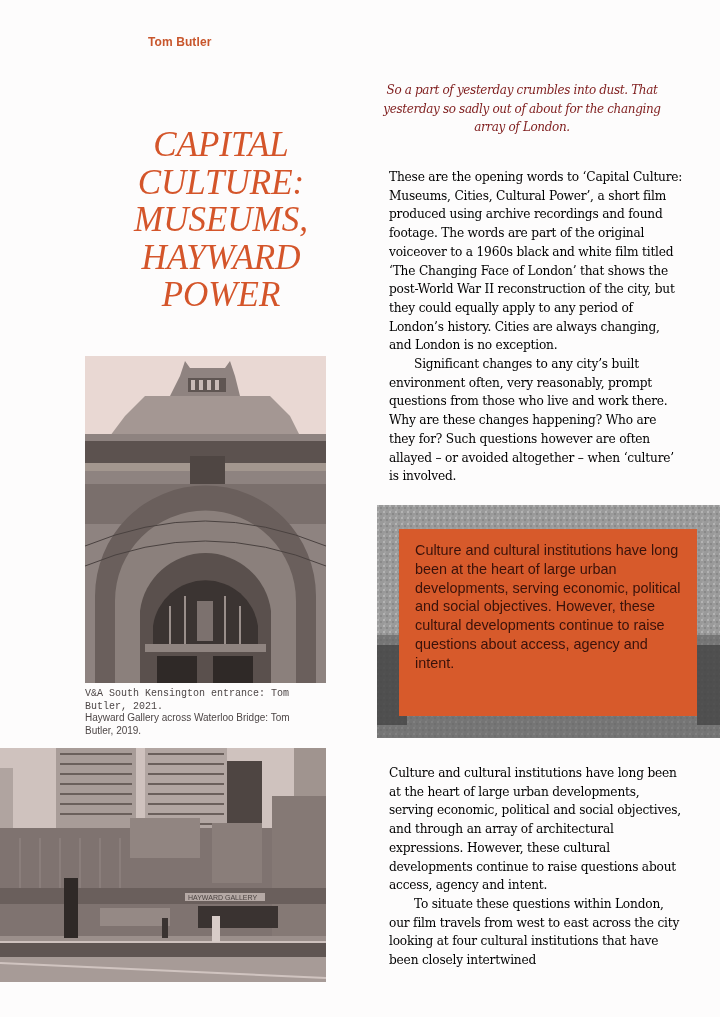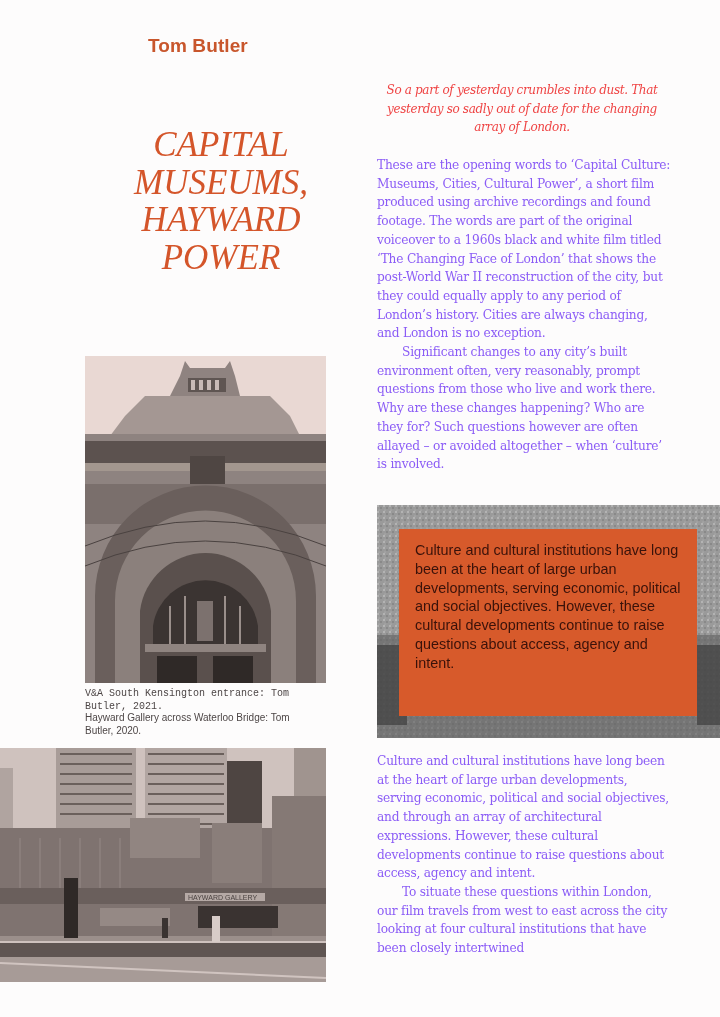--- a/index.html
+++ b/index.html
@@ -5,21 +5,21 @@
   html, body { margin: 0; padding: 0; }
   body {
     width: 720px; height: 1017px; position: relative; overflow: hidden;
     background: #fdfcfc;
     font-family: "DejaVu Serif", serif;
     color: #2b2626;
   }
   .author {
     position: absolute; left: 148px; top: 35px;
     font-family: "Liberation Sans", sans-serif; font-weight: bold;
-    font-size: 19px; color: #c8562c; letter-spacing: 0.1px;
+    font-size: 12px; color: #c8562c; letter-spacing: 0.1px;
   }
   .title {
     position: absolute; left: 108px; top: 126px; width: 226px;
     text-align: center;
     font-family: "Liberation Serif", serif; font-style: italic;
     font-size: 35px; line-height: 37.5px; color: #d4552a;
     margin: 0; font-weight: normal;
   }
   .title span { display: block; }
   .photo {
@@ -39,46 +39,47 @@
   }
   .caption {
     position: absolute; left: 85px;
     font-family: "Liberation Sans", sans-serif; font-size: 10px;
     color: #4d4646; line-height: 12.5px; width: 240px;
   }
   .quote {
     position: absolute; left: 376px; top: 81px; width: 292px;
     text-align: center; font-style: italic;
     font-family: "DejaVu Serif", serif; font-size: 12px; line-height: 18.7px;
-    color: #ef4444; margin: 0; letter-spacing: -0.35px;
+    color: #7f1d1d; margin: 0; letter-spacing: -0.35px;
   }
   .body-text {
     position: absolute; left: 377px; width: 296px;
     font-family: "DejaVu Serif", serif; font-size: 12.2px; line-height: 18.7px;
-    color: #8b5cf6; margin: 0; letter-spacing: -0.2px;
+    color: #000000; margin: 12px; letter-spacing: -0.2px;
   }
   .body-text p { margin: 0; }
   .body-text p.indent { text-indent: 25px; }
   .body-top { top: 156px; }
   .body-bottom { top: 752px; }
   .pullquote {
     position: absolute; left: 399px; top: 529px; width: 298px; height: 187px;
     background: #d75a2b; box-sizing: border-box; padding: 12px 14px 0 16px;
     font-family: "Liberation Sans", sans-serif; font-size: 14.4px; line-height: 18.8px;
     color: #3a120a;
   }
   .line { display: block; white-space: nowrap; }
 </style>
 </head>
 <body>
 
 <div class="author">Tom Butler</div>
 
 <h1 class="title">
   <span>CAPITAL</span>
+  <span>CULTURE:</span>
   <span>MUSEUMS,</span>
   <span>HAYWARD</span>
   <span>POWER</span>
 </h1>
 
 <div class="photo photo-va" title="V&amp;A South Kensington entrance facade, sepia photograph">
   <svg width="241" height="327" viewBox="0 0 241 327">
     <rect x="0" y="0" width="241" height="327" fill="#e9d8d3"></rect>
 
     <polygon points="95,20 100,5 105,12 140,12 145,5 150,20 155,40 85,40" fill="#8f8380"></polygon>
@@ -114,21 +115,21 @@
     <rect x="72" y="300" width="40" height="27" fill="#2f2927"></rect>
     <rect x="128" y="300" width="40" height="27" fill="#2f2927"></rect>
     <g stroke="#4a4240" stroke-width="1" fill="none">
       <path d="M0,190 Q120,140 241,190"></path>
       <path d="M0,210 Q120,160 241,210"></path>
     </g>
   </svg>
 </div>
 
 <div class="caption" style="top:688px;font-family:Liberation Mono, monospace;">V&amp;A South Kensington entrance: Tom Butler, 2021.</div>
-<div class="caption" style="top:712px; width:230px;">Hayward Gallery across Waterloo Bridge: Tom Butler, 2020.</div>
+<div class="caption" style="top:712px; width:230px;">Hayward Gallery across Waterloo Bridge: Tom Butler, 2019.</div>
 
 <div class="photo photo-hayward" title="Hayward Gallery across Waterloo Bridge, sepia photograph">
   <svg width="326" height="234" viewBox="0 0 326 234">
     <rect width="326" height="234" fill="#cfc2be"></rect>
 
     <rect x="56" y="0" width="80" height="85" fill="#a89c98"></rect>
     <rect x="145" y="0" width="82" height="95" fill="#b2a6a2"></rect>
     <rect x="227" y="13" width="35" height="75" fill="#4e4542"></rect>
     <rect x="294" y="0" width="32" height="50" fill="#a0948f"></rect>
     <rect x="0" y="20" width="13" height="60" fill="#b0a4a0"></rect>
@@ -173,21 +174,21 @@
     <rect x="0" y="209" width="326" height="25" fill="#a79b97"></rect>
     <line x1="0" y1="215" x2="326" y2="230" stroke="#d0c4c0" stroke-width="2"></line>
     <rect x="64" y="130" width="14" height="60" fill="#2f2927"></rect>
     <rect x="162" y="170" width="6" height="20" fill="#3a3331"></rect>
     <rect x="212" y="168" width="8" height="26" fill="#d8ccc8"></rect>
   </svg>
 </div>
 
 <div class="quote">
   <span class="line">So a part of yesterday crumbles into dust. That</span>
-  <span class="line">yesterday so sadly out of date for the changing</span>
+  <span class="line">yesterday so sadly out of about for the changing</span>
   <span class="line">array of London.</span>
 </div>
 
 <div class="body-text body-top">
   <p>These are the opening words to ‘Capital Culture: Museums, Cities, Cultural Power’, a short film produced using archive recordings and found footage. The words are part of the original voiceover to a 1960s black and white film titled ‘The Changing Face of London’ that shows the post-World War II reconstruction of the city, but they could equally apply to any period of London’s history. Cities are always changing, and London is no exception.</p>
   <p class="indent">Significant changes to any city’s built environment often, very reasonably, prompt questions from those who live and work there. Why are these changes happening? Who are they for? Such questions however are often allayed – or avoided altogether – when ‘culture’ is involved.</p>
 </div>
 
 <div class="photo photo-concrete" title="Textured grey concrete wall background">
   <svg width="343" height="233" viewBox="0 0 343 233">

